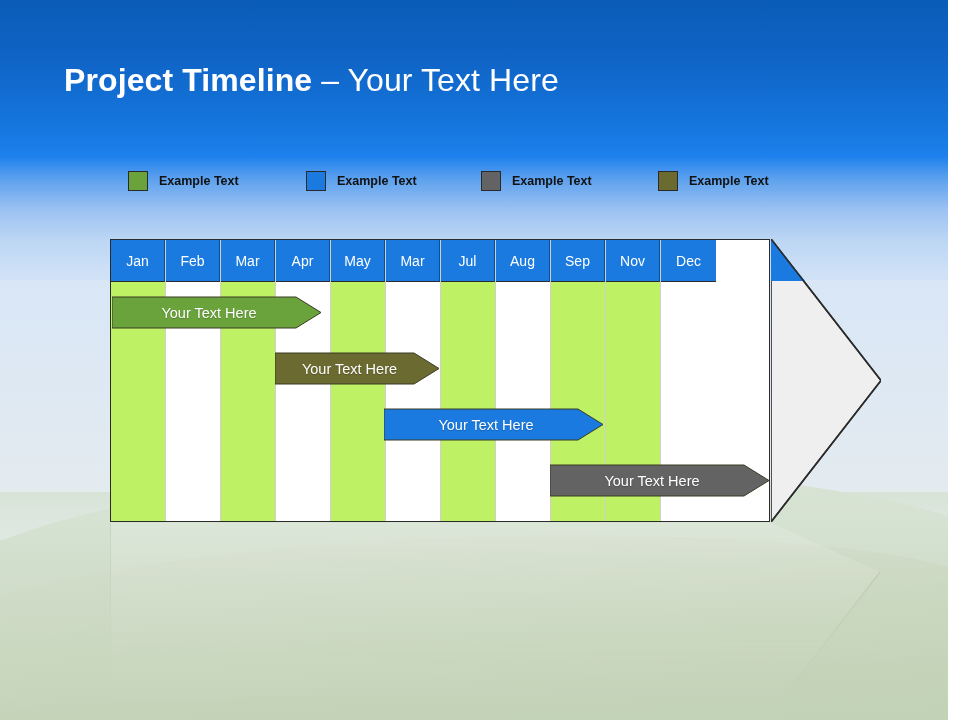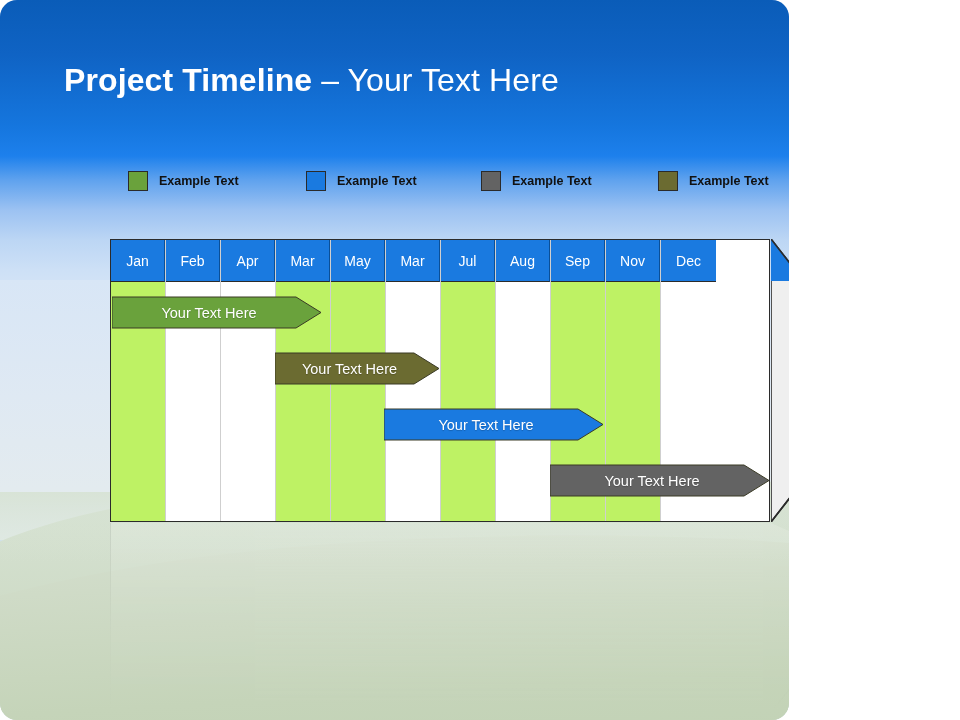--- a/index.html
+++ b/index.html
@@ -6,25 +6,24 @@
 
   html, body {
     width: 960px;
     height: 720px;
     overflow: hidden;
     font-family: "Liberation Sans", sans-serif;
   }
 
   #slide {
     position: relative;
-    width: 789px;
+    width: 948px;
     height: 720px;
     overflow: hidden;
     background: #cfe0f2;
-    border-radius: 17px;
   }
 
   
   .bg-sky {
     position: absolute; left: 0; top: 0; width: 960px; height: 300px;
     background: linear-gradient(to bottom,
         #0a5cb8 0%,
         #0f63c4 18%,
         #1576de 42%,
         #1d80ec 52%,
@@ -179,25 +178,25 @@
       <polyline points="0,0 110,141.5 0,283" fill="none" stroke="#2b2b2b" stroke-width="1.6"></polyline>
     </svg>
 
     <div id="grid">
         <div class="col shade">
           <div class="col-head">Jan</div>
         </div>
         <div class="col">
           <div class="col-head">Feb</div>
         </div>
+        <div class="col shade">
+          <div class="col-head">Mar</div>
+        </div>
         <div class="col">
           <div class="col-head">Apr</div>
-        </div>
-        <div class="col shade">
-          <div class="col-head">Mar</div>
         </div>
         <div class="col shade">
           <div class="col-head">May</div>
         </div>
         <div class="col">
           <div class="col-head">Mar</div>
         </div>
         <div class="col shade">
           <div class="col-head">Jul</div>
         </div>

